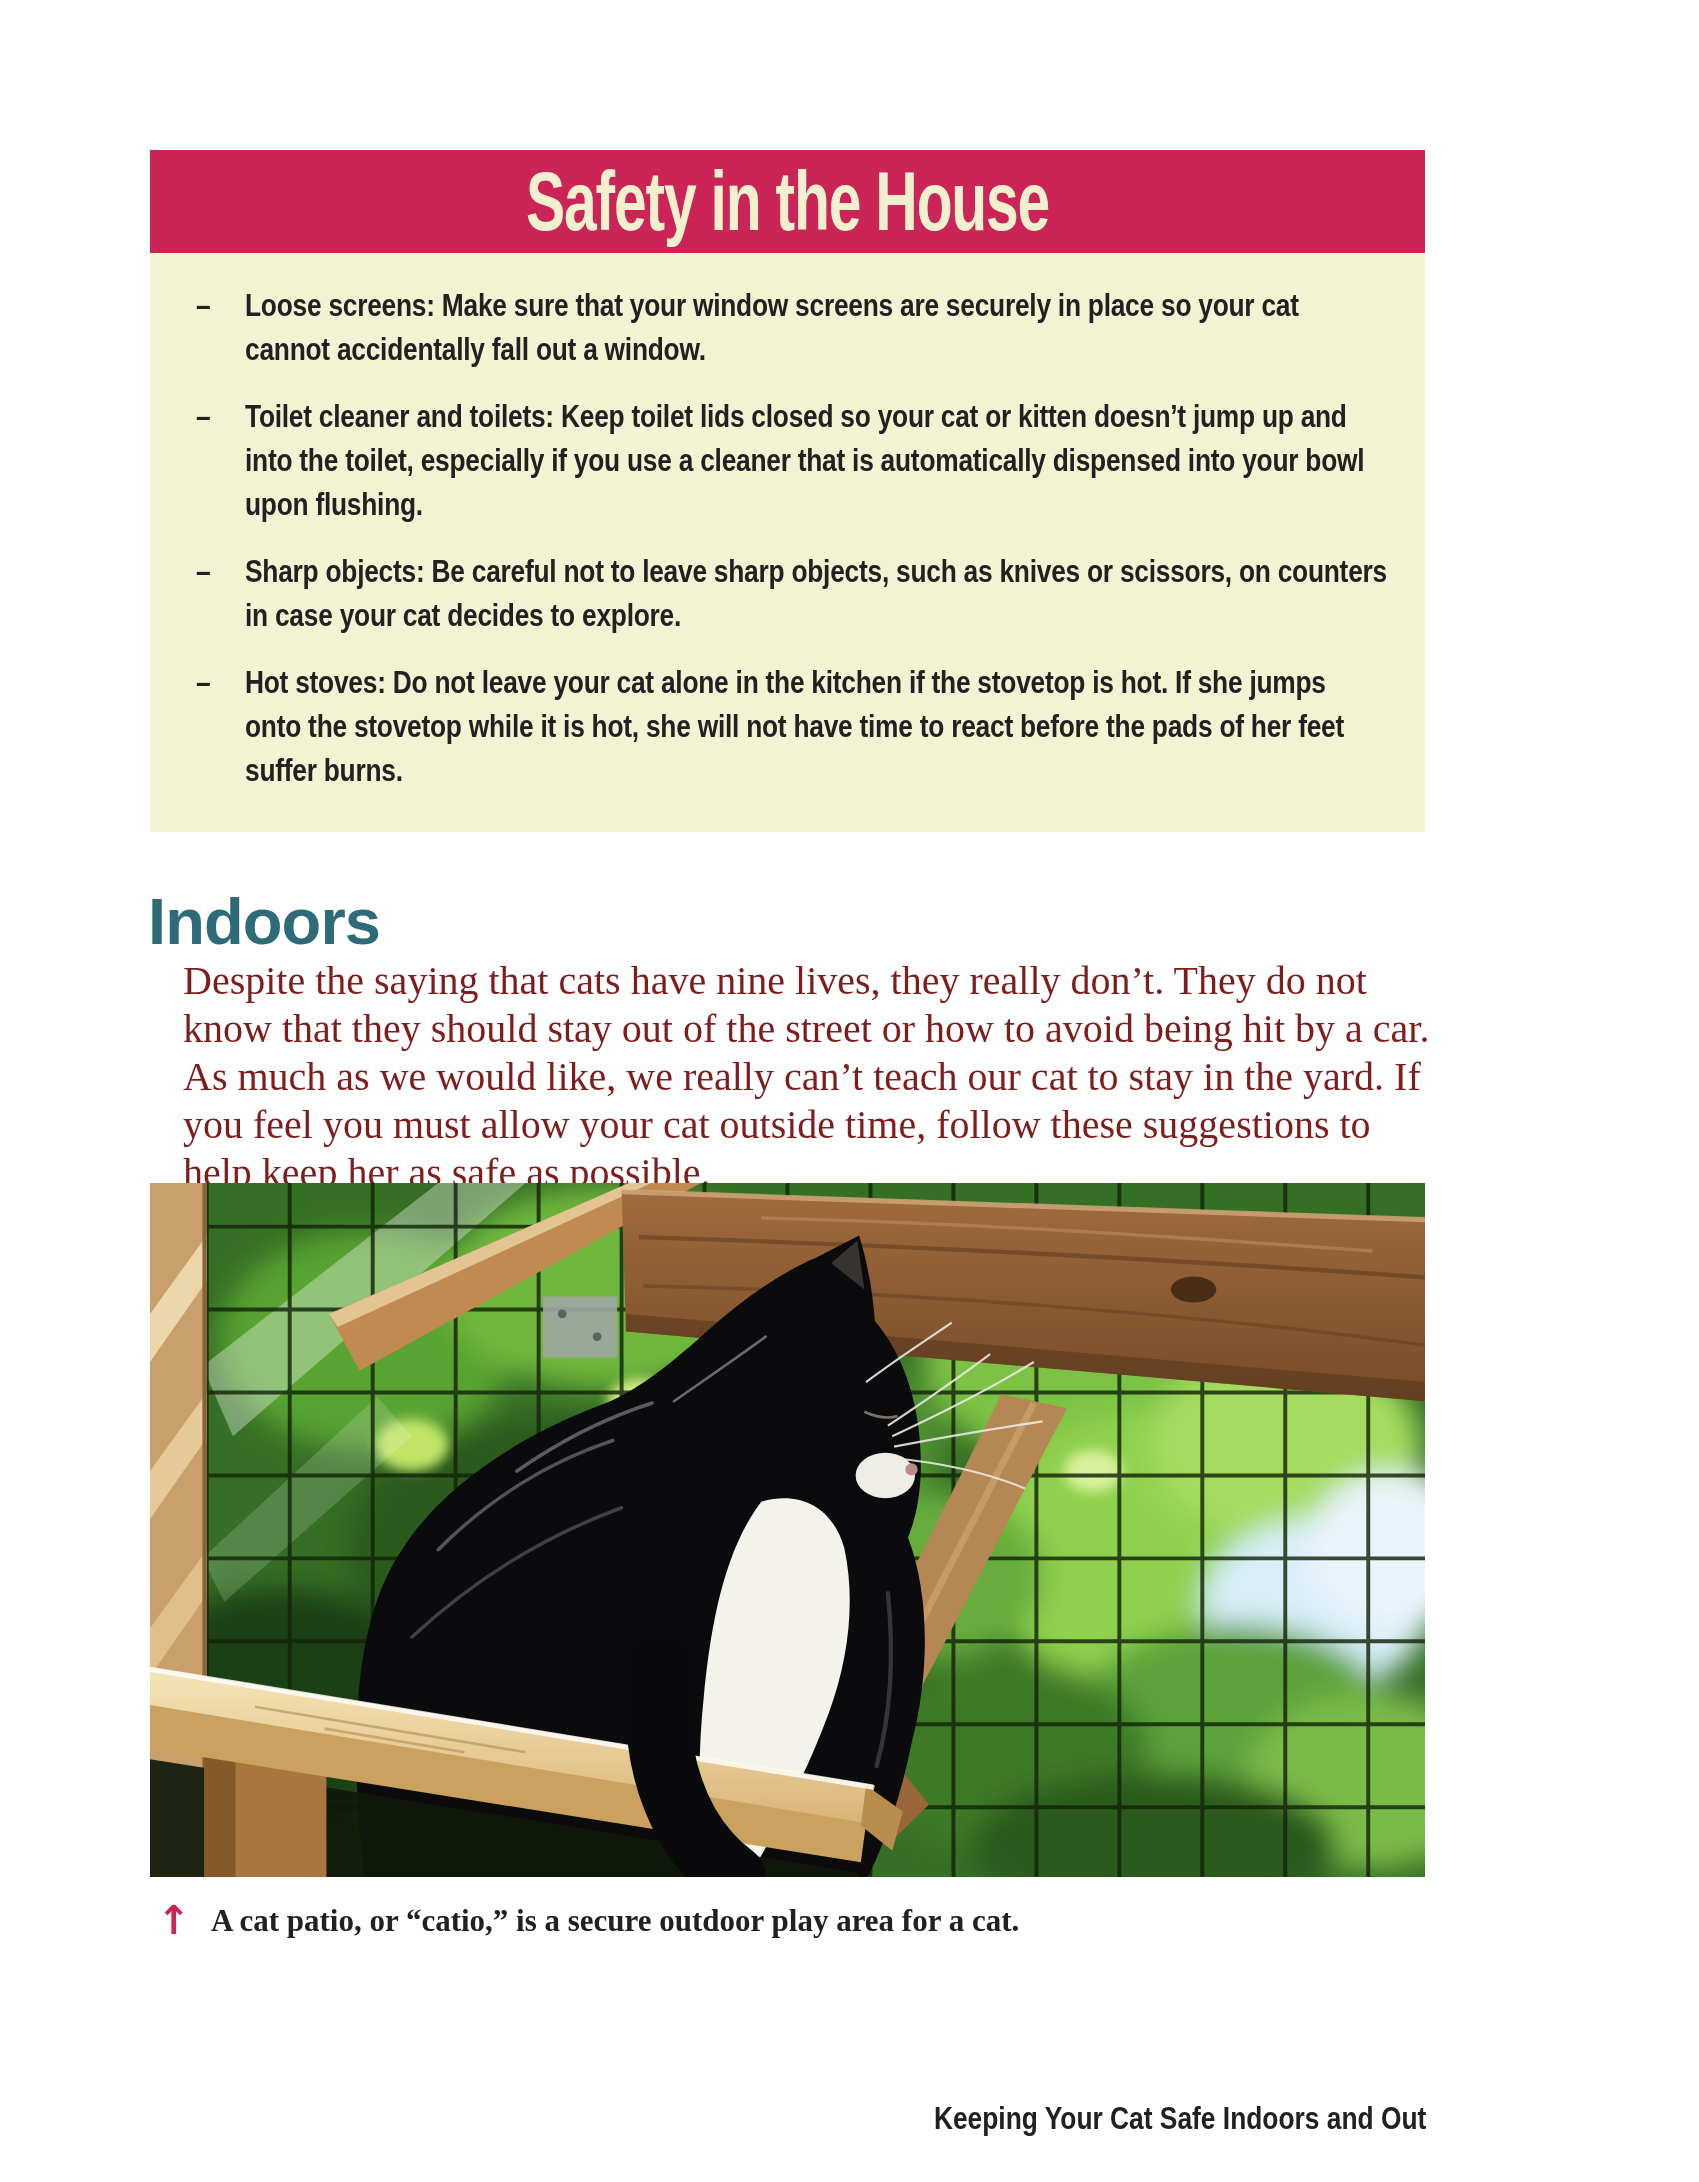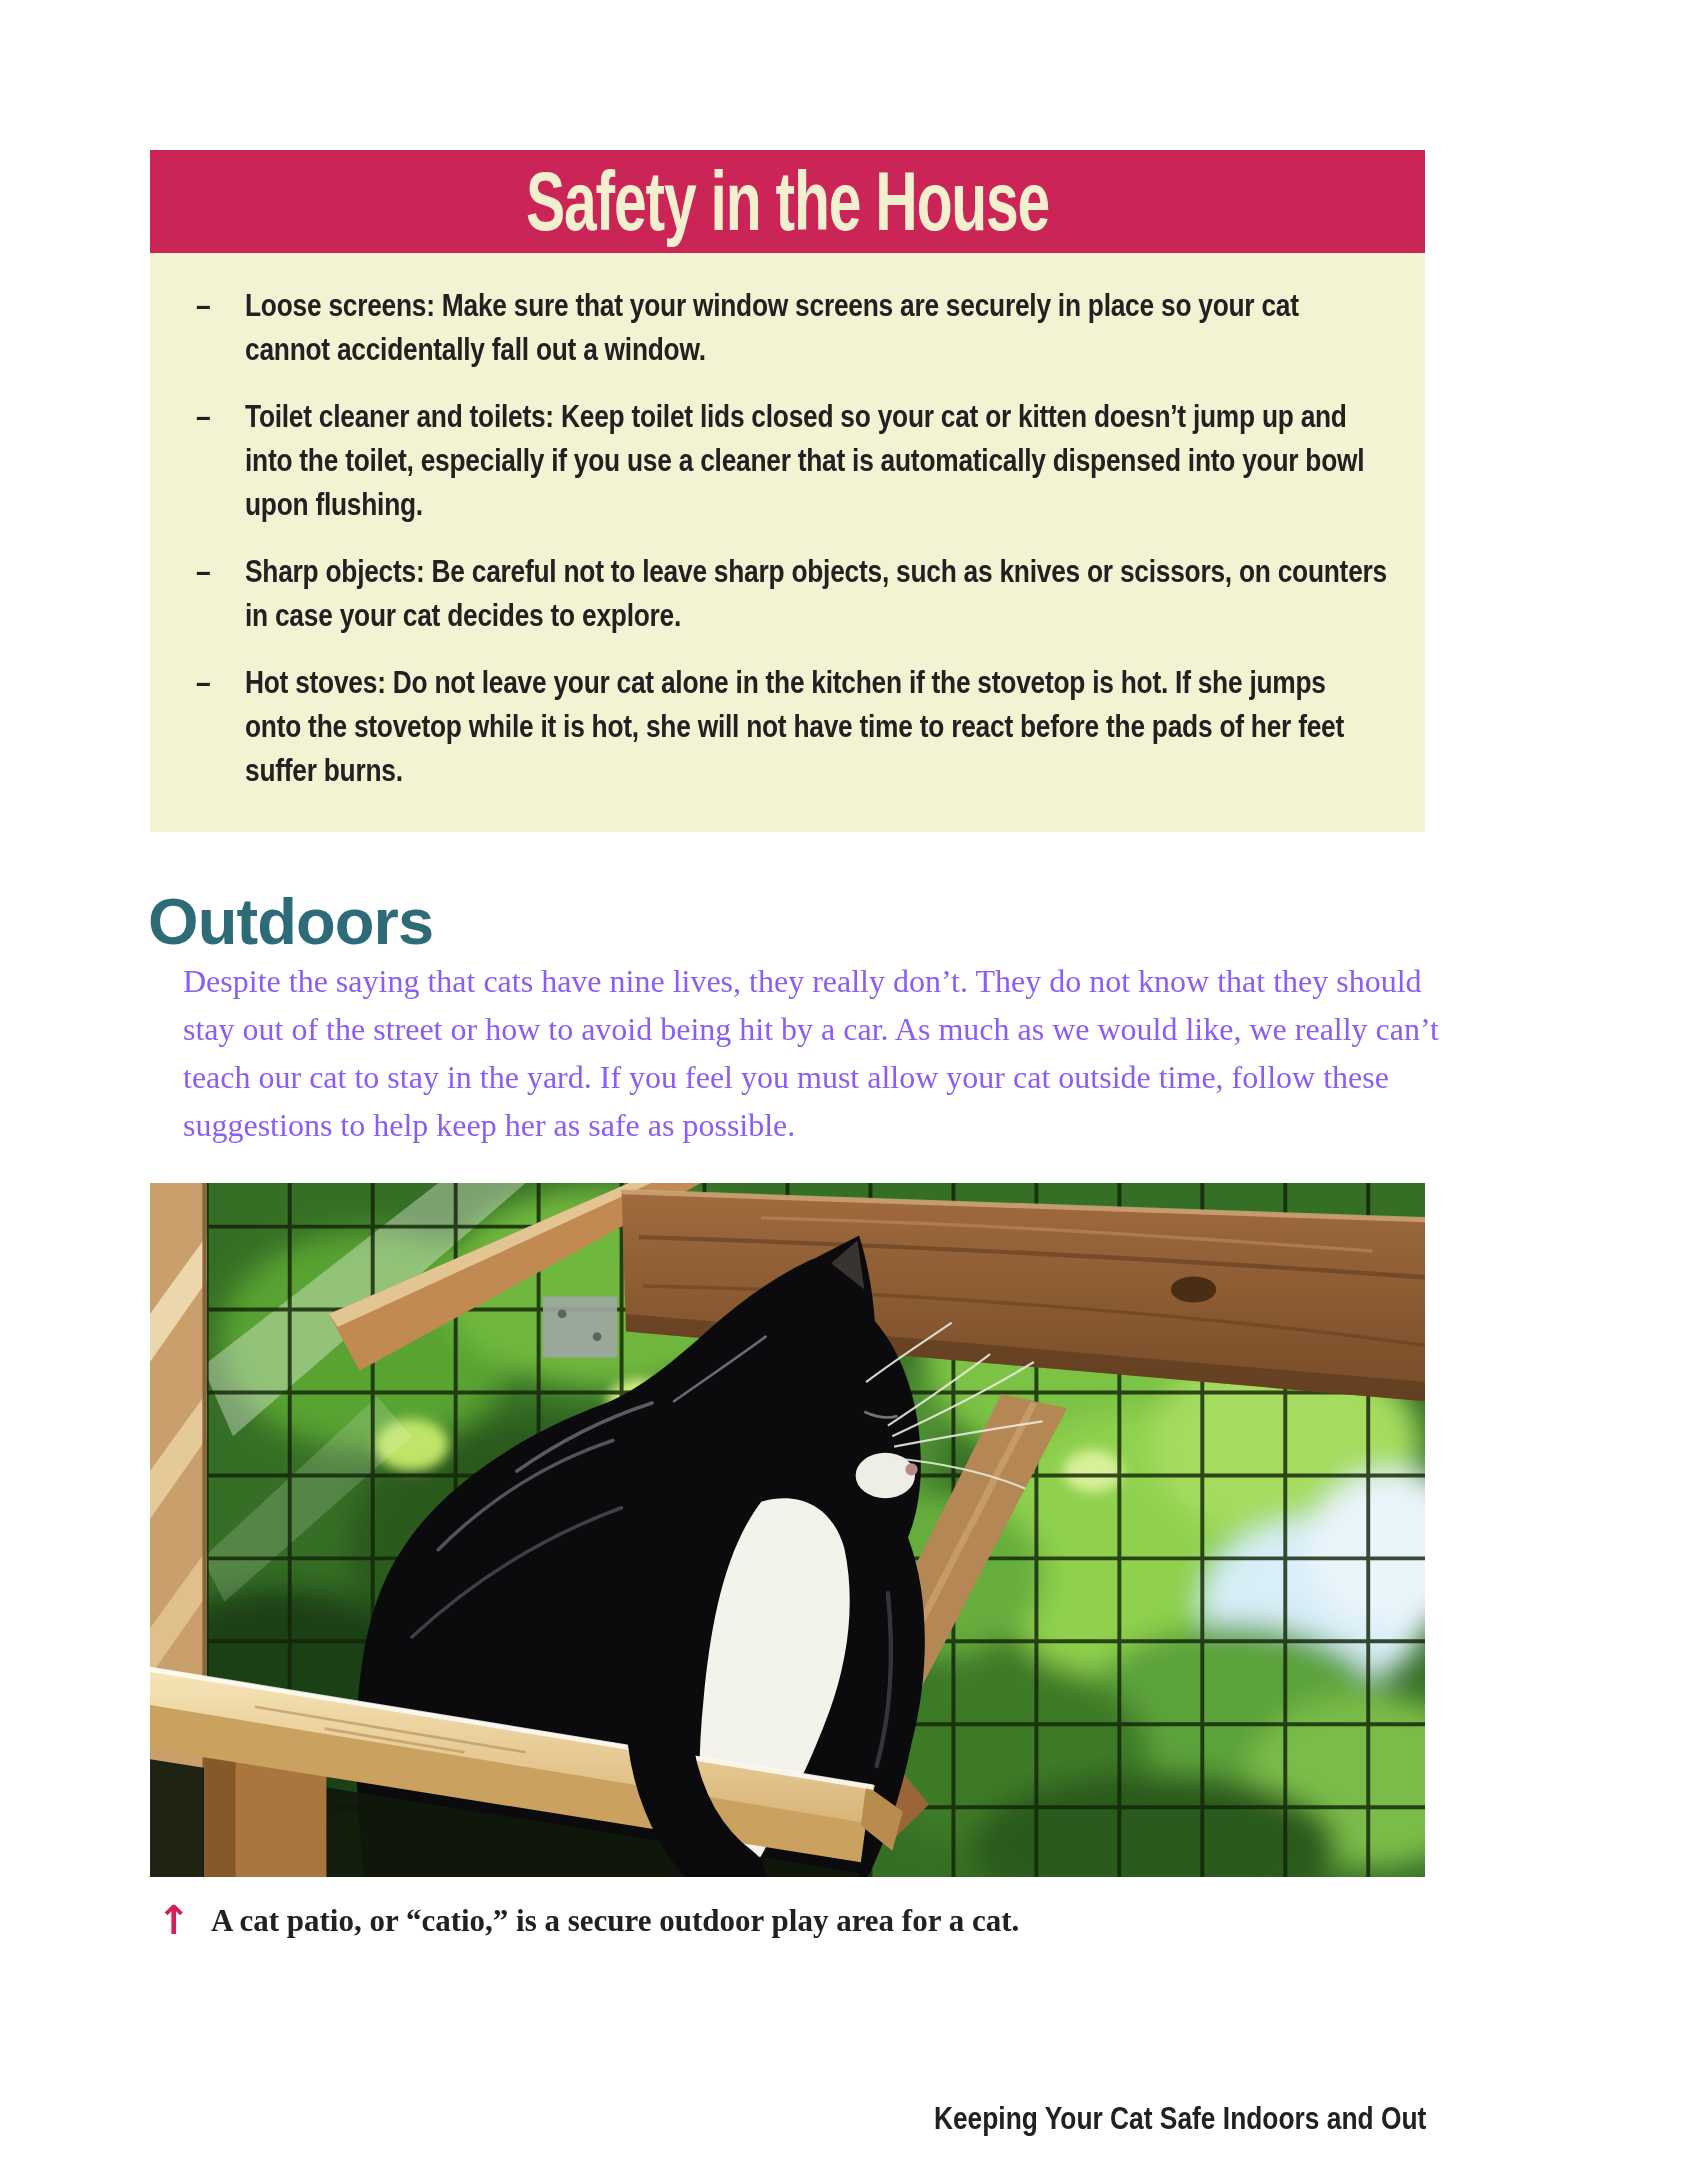--- a/index.html
+++ b/index.html
@@ -34,21 +34,21 @@
   }
 
   
   .outdoors-heading{position:absolute;left:148px;top:884px;}
   .outdoors-title{
     font-weight:bold;font-size:65px;color:#2d6b79;white-space:nowrap;
     transform:scaleX(.72);transform-origin:0 50%;letter-spacing:-0.9px;
   }
   .body-par{
     position:absolute;left:183px;top:957px;width:1259px;
-    font-family:"Liberation Serif",serif;font-size:32px;line-height:48px;color:#8b5cf6;
+    font-family:"Liberation Serif",serif;font-size:40px;line-height:48px;color:#7f1d1d;
   }
 
   
   .photo{position:absolute;left:150px;top:1183px;width:1275px;height:694px;}
   .photo svg{display:block;width:100%;height:100%;}
 
   
   .caption{position:absolute;left:157px;top:1897px;width:1268px;display:flex;align-items:flex-start;}
   .caption-arrow{
     flex:0 0 54px;font-family:"DejaVu Sans",sans-serif;font-weight:bold;
@@ -95,21 +95,21 @@
       <span class="bullet-dash">–</span>
       <span class="bullet-text">Sharp objects: Be careful not to leave sharp objects, such as knives or scissors, on counters in case your cat decides to explore.</span>
     </div>
     <div class="bullet">
       <span class="bullet-dash">–</span>
       <span class="bullet-text">Hot stoves: Do not leave your cat alone in the kitchen if the stovetop is hot. If she jumps onto the stovetop while it is hot, she will not have time to react before the pads of her feet suffer burns.</span>
     </div>
   </div>
 
   <div class="outdoors-heading">
-    <span class="outdoors-title">Outdoors</span>
+    <span class="outdoors-title">Indoors</span>
   </div>
   <div class="body-par">Despite the saying that cats have nine lives, they really don’t. They do not know that they should stay out of the street or how to avoid being hit by a car. As much as we would like, we really can’t teach our cat to stay in the yard. If you feel you must allow your cat outside time, follow these suggestions to help keep her as safe as possible.</div>
 
   <div class="photo">
     <svg viewBox="0 0 1460 795" preserveAspectRatio="none">
       <defs>
         <filter id="b18" x="-40%" y="-40%" width="180%" height="180%">
             <feGaussianBlur stdDeviation="16"></feGaussianBlur>
           </filter>
         <filter id="b8" x="-40%" y="-40%" width="180%" height="180%">

